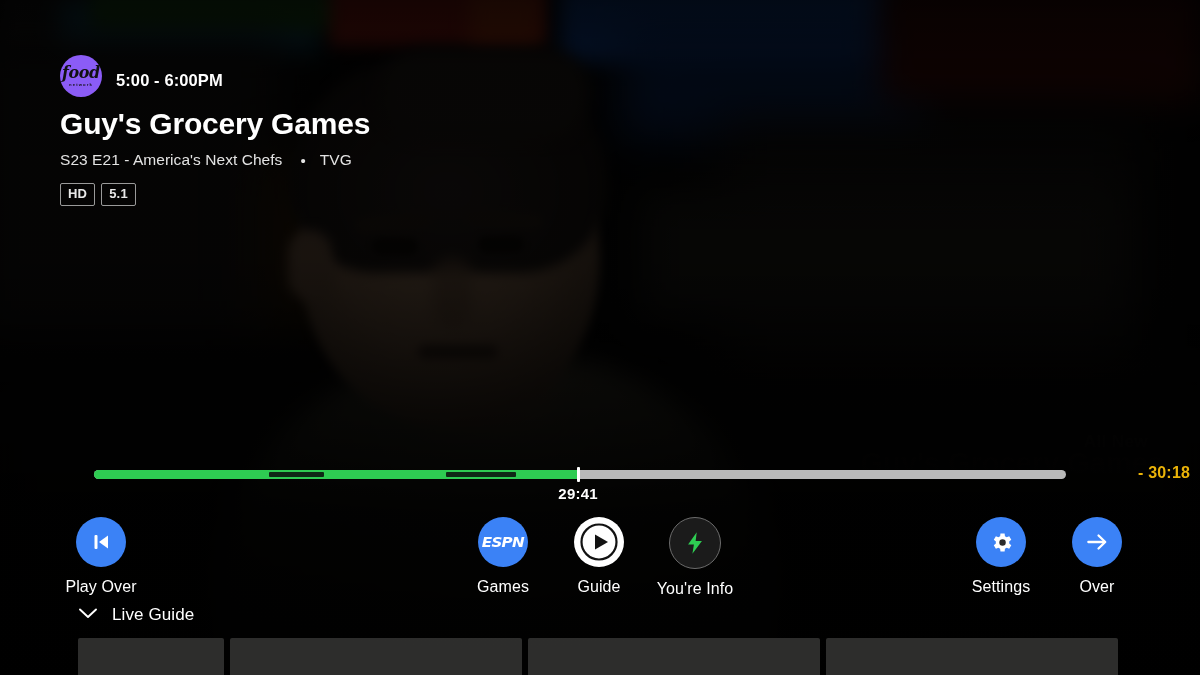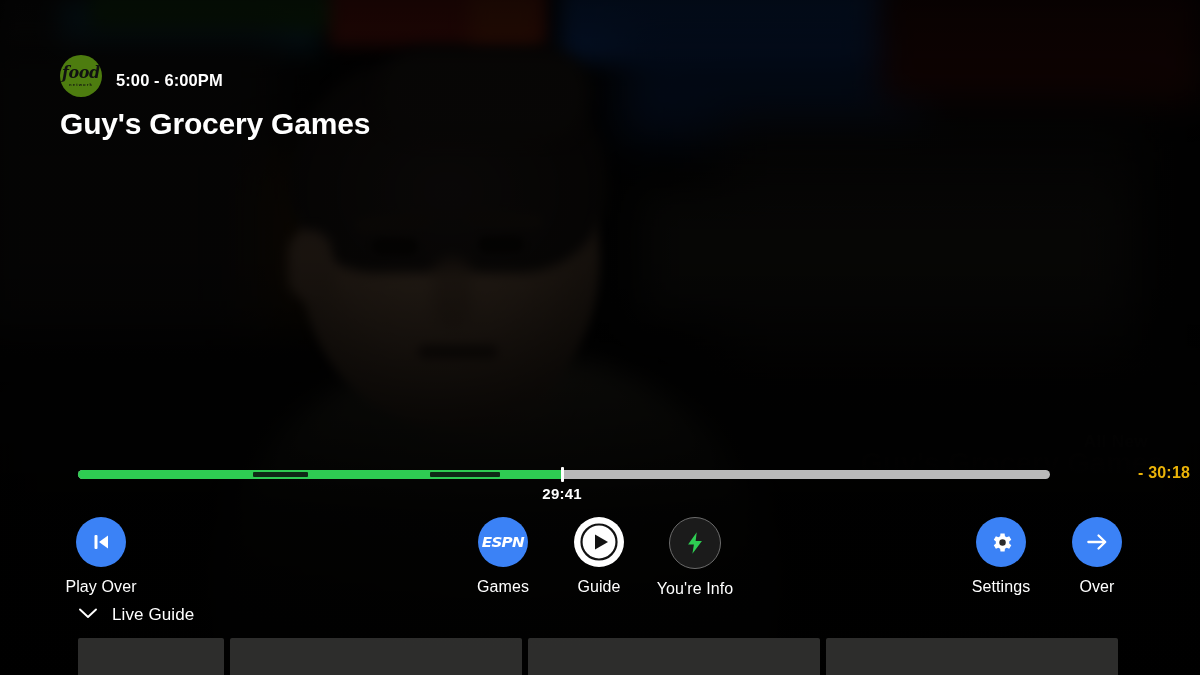--- a/index.html
+++ b/index.html
@@ -107,21 +107,21 @@
 
   
   #overlay { position: absolute; inset: 0; }
 
   
   #program-header { position: absolute; left: 60px; top: 55px; }
   .meta-row { display: flex; align-items: center; gap: 14px; height: 42px; }
 
   .channel-logo {
     width: 42px; height: 42px; border-radius: 50%;
-    background: #4d7c0f;
+    background: #8b5cf6;
     display: flex; flex-direction: column;
     align-items: center; justify-content: center;
     flex: none; overflow: hidden;
   }
   .logo-food {
     font-family: "DejaVu Serif", serif;
     font-style: italic; font-weight: 700;
     font-size: 16px; color: #111; line-height: 1;
     letter-spacing: -.4px; margin-top: 1px;
   }
@@ -152,21 +152,21 @@
     border: 1px solid #9a9a9a; color: #e9e9e9;
     font-size: 13px; font-weight: 700;
     padding: 2px 7px 3px; border-radius: 2px;
     line-height: 1.18; letter-spacing: .2px;
   }
 
   
   #progress-area { position: absolute; left: 78px; right: 60px; top: 470px; }
   #progress-track {
     position: relative; height: 9px; width: 972px;
-    border-radius: 5px; background: #b9b9b9;
+    border-radius: 5px; background: #b9b9b9; margin-left: 16px;
   }
   #progress-played {
     position: absolute; left: 0; top: 0; height: 9px;
     border-radius: 5px 0 0 5px; background: #2ecc52;
   }
   .ad-marker {
     position: absolute; top: 2px; height: 5px;
     background: #0f2a16; border-radius: 1px;
   }
   #playhead {
@@ -275,21 +275,30 @@
       <div class="meta-row">
         <div class="channel-logo">
           <div class="logo-food">food</div>
           <div class="logo-network">network</div>
         </div>
         <div id="airtime">5:00 - 6:00PM</div>
       </div>
 
       <div id="program-title">Guy's Grocery Games</div>
 
-
+      <div class="subtitle-row">
+        <span>S23 E21 - America's Next Chefs</span>
+        <span class="sub-dot">•</span>
+        <span>TVG</span>
+      </div>
+
+      <div class="badge-row">
+        <span class="badge">HD</span>
+        <span class="badge">5.1</span>
+      </div>
     </div>
 
     <div id="progress-area">
       <div id="progress-track" style="background: rgb(185, 185, 185);">
         <div id="progress-played" style="width: 484.056px; background: rgb(46, 204, 82);"></div>
         <div class="ad-marker" style="left: 174.96px; width: 55.404px;"></div>
         <div class="ad-marker" style="left: 351.864px; width: 69.984px;"></div>
         <div id="playhead" style="left: 482.556px; background: rgb(255, 255, 255);"></div>
         <div id="current-time" style="left: 484.056px;">29:41</div>
       </div>

